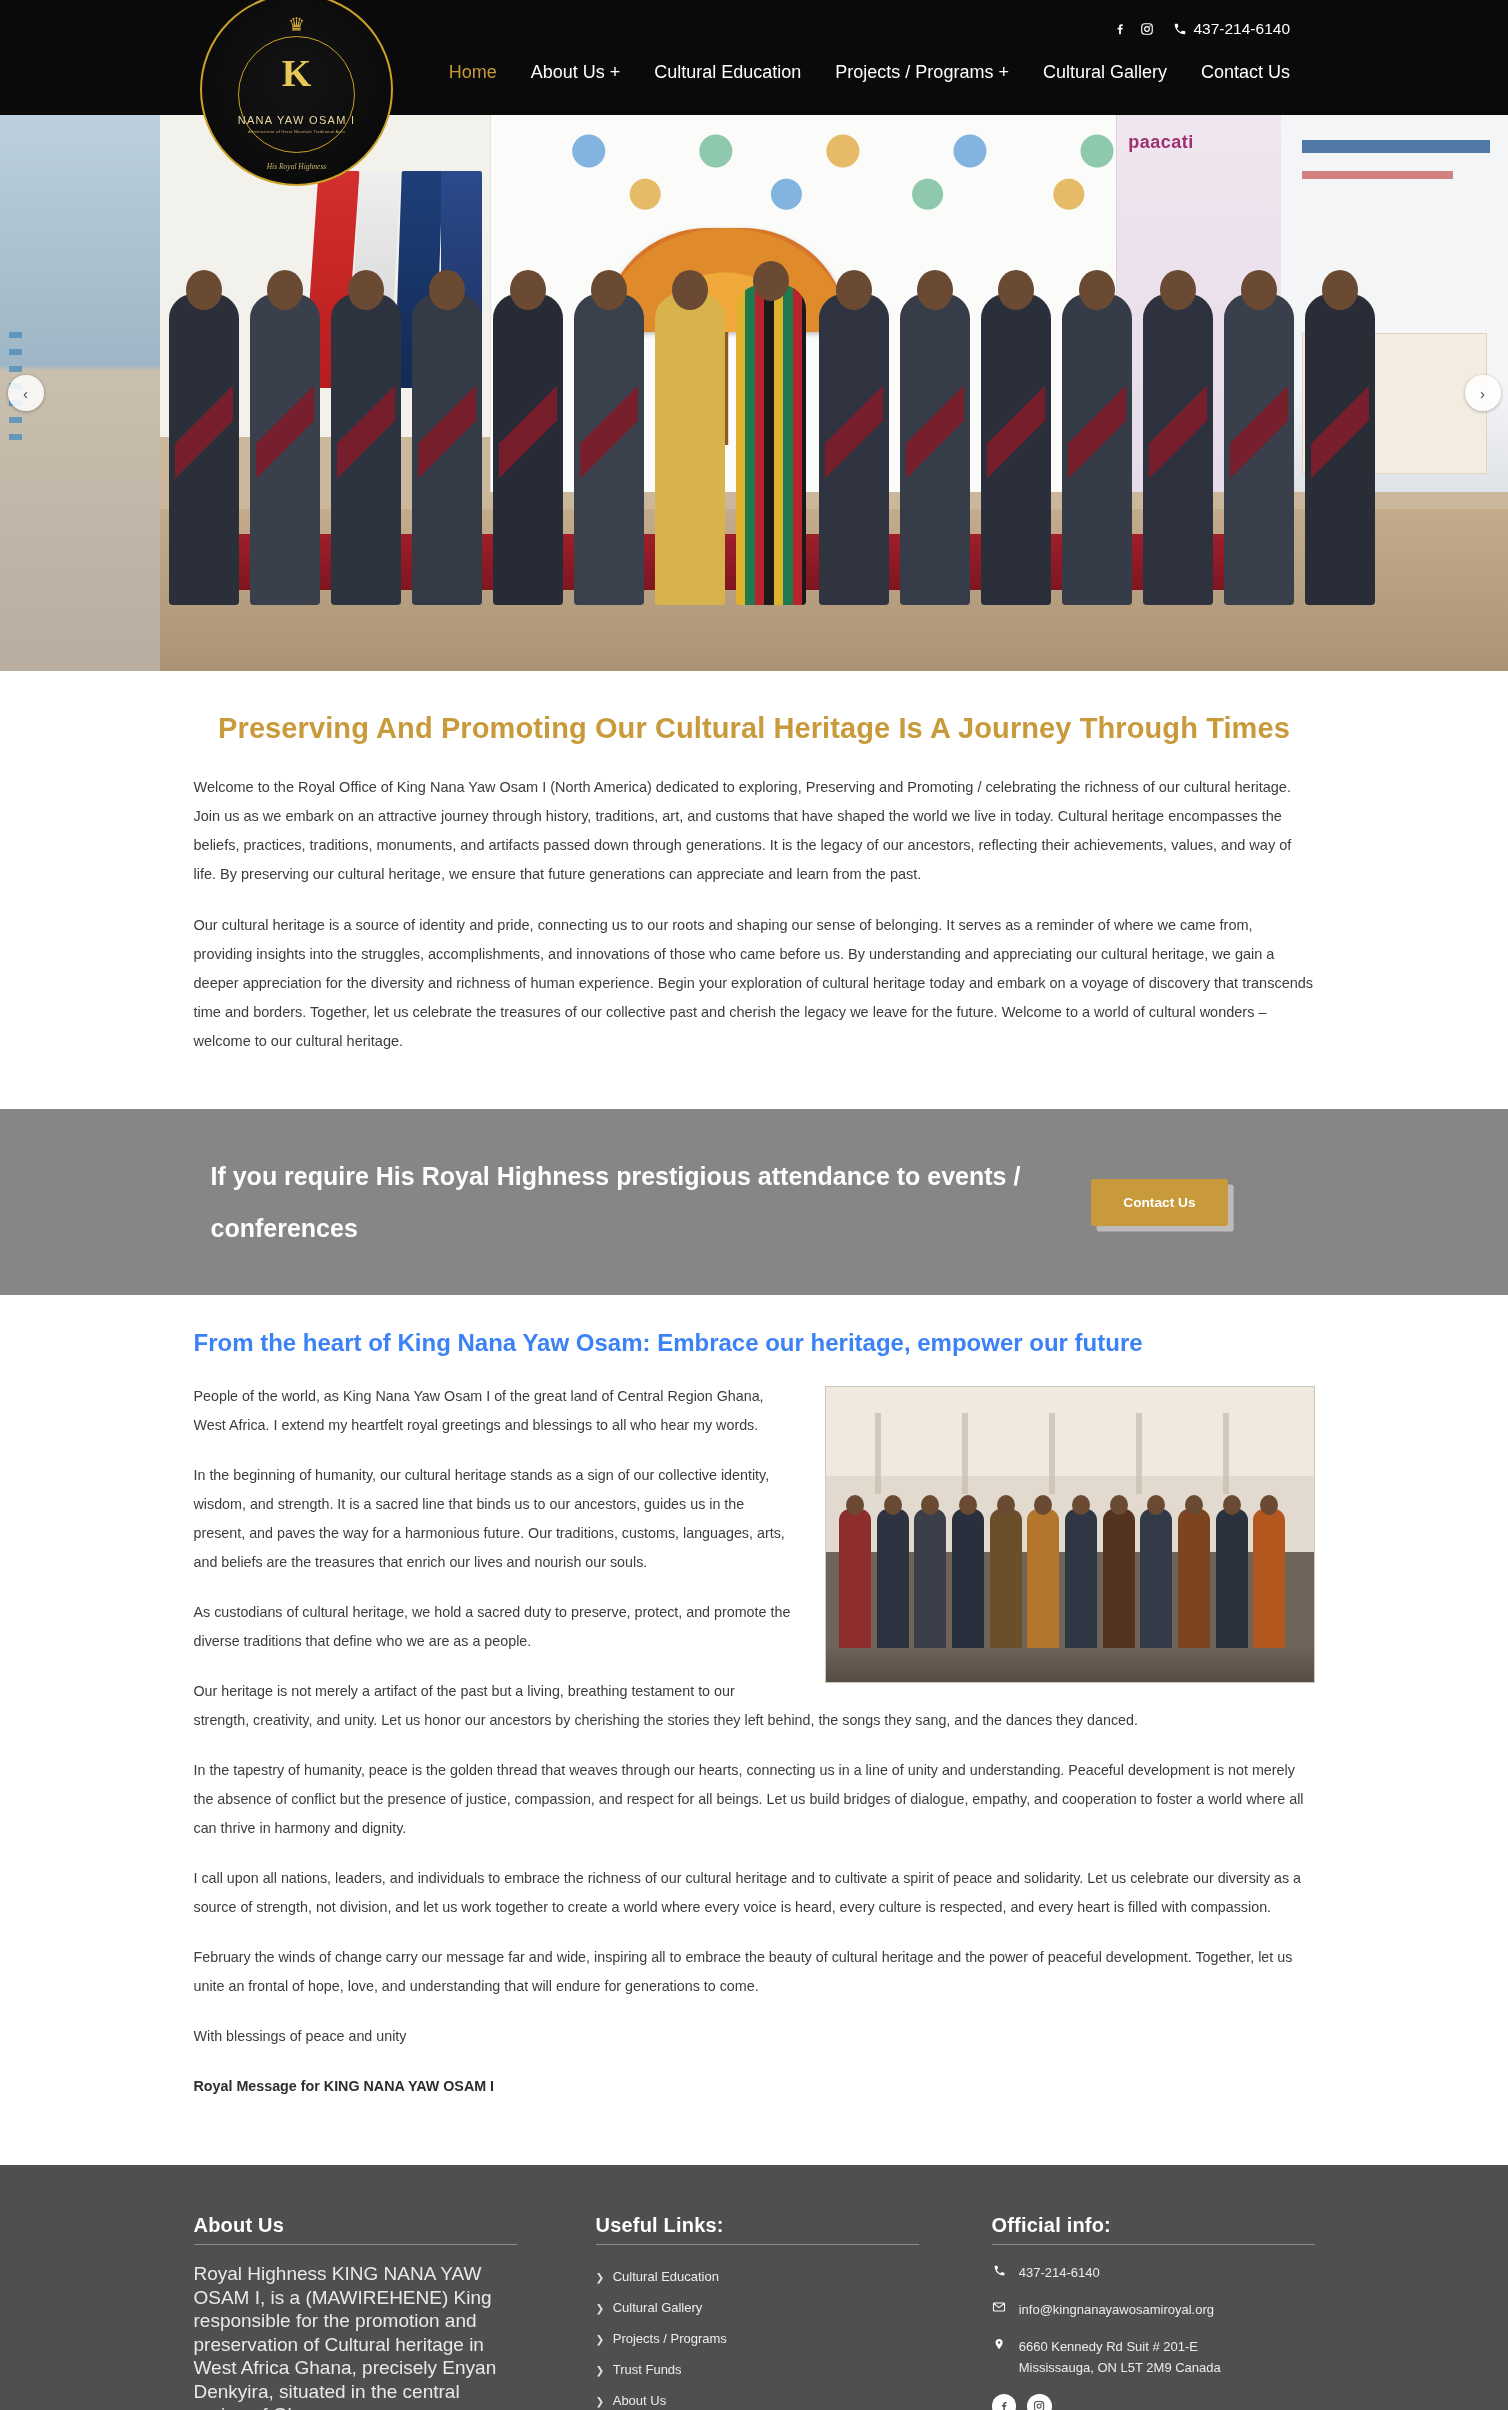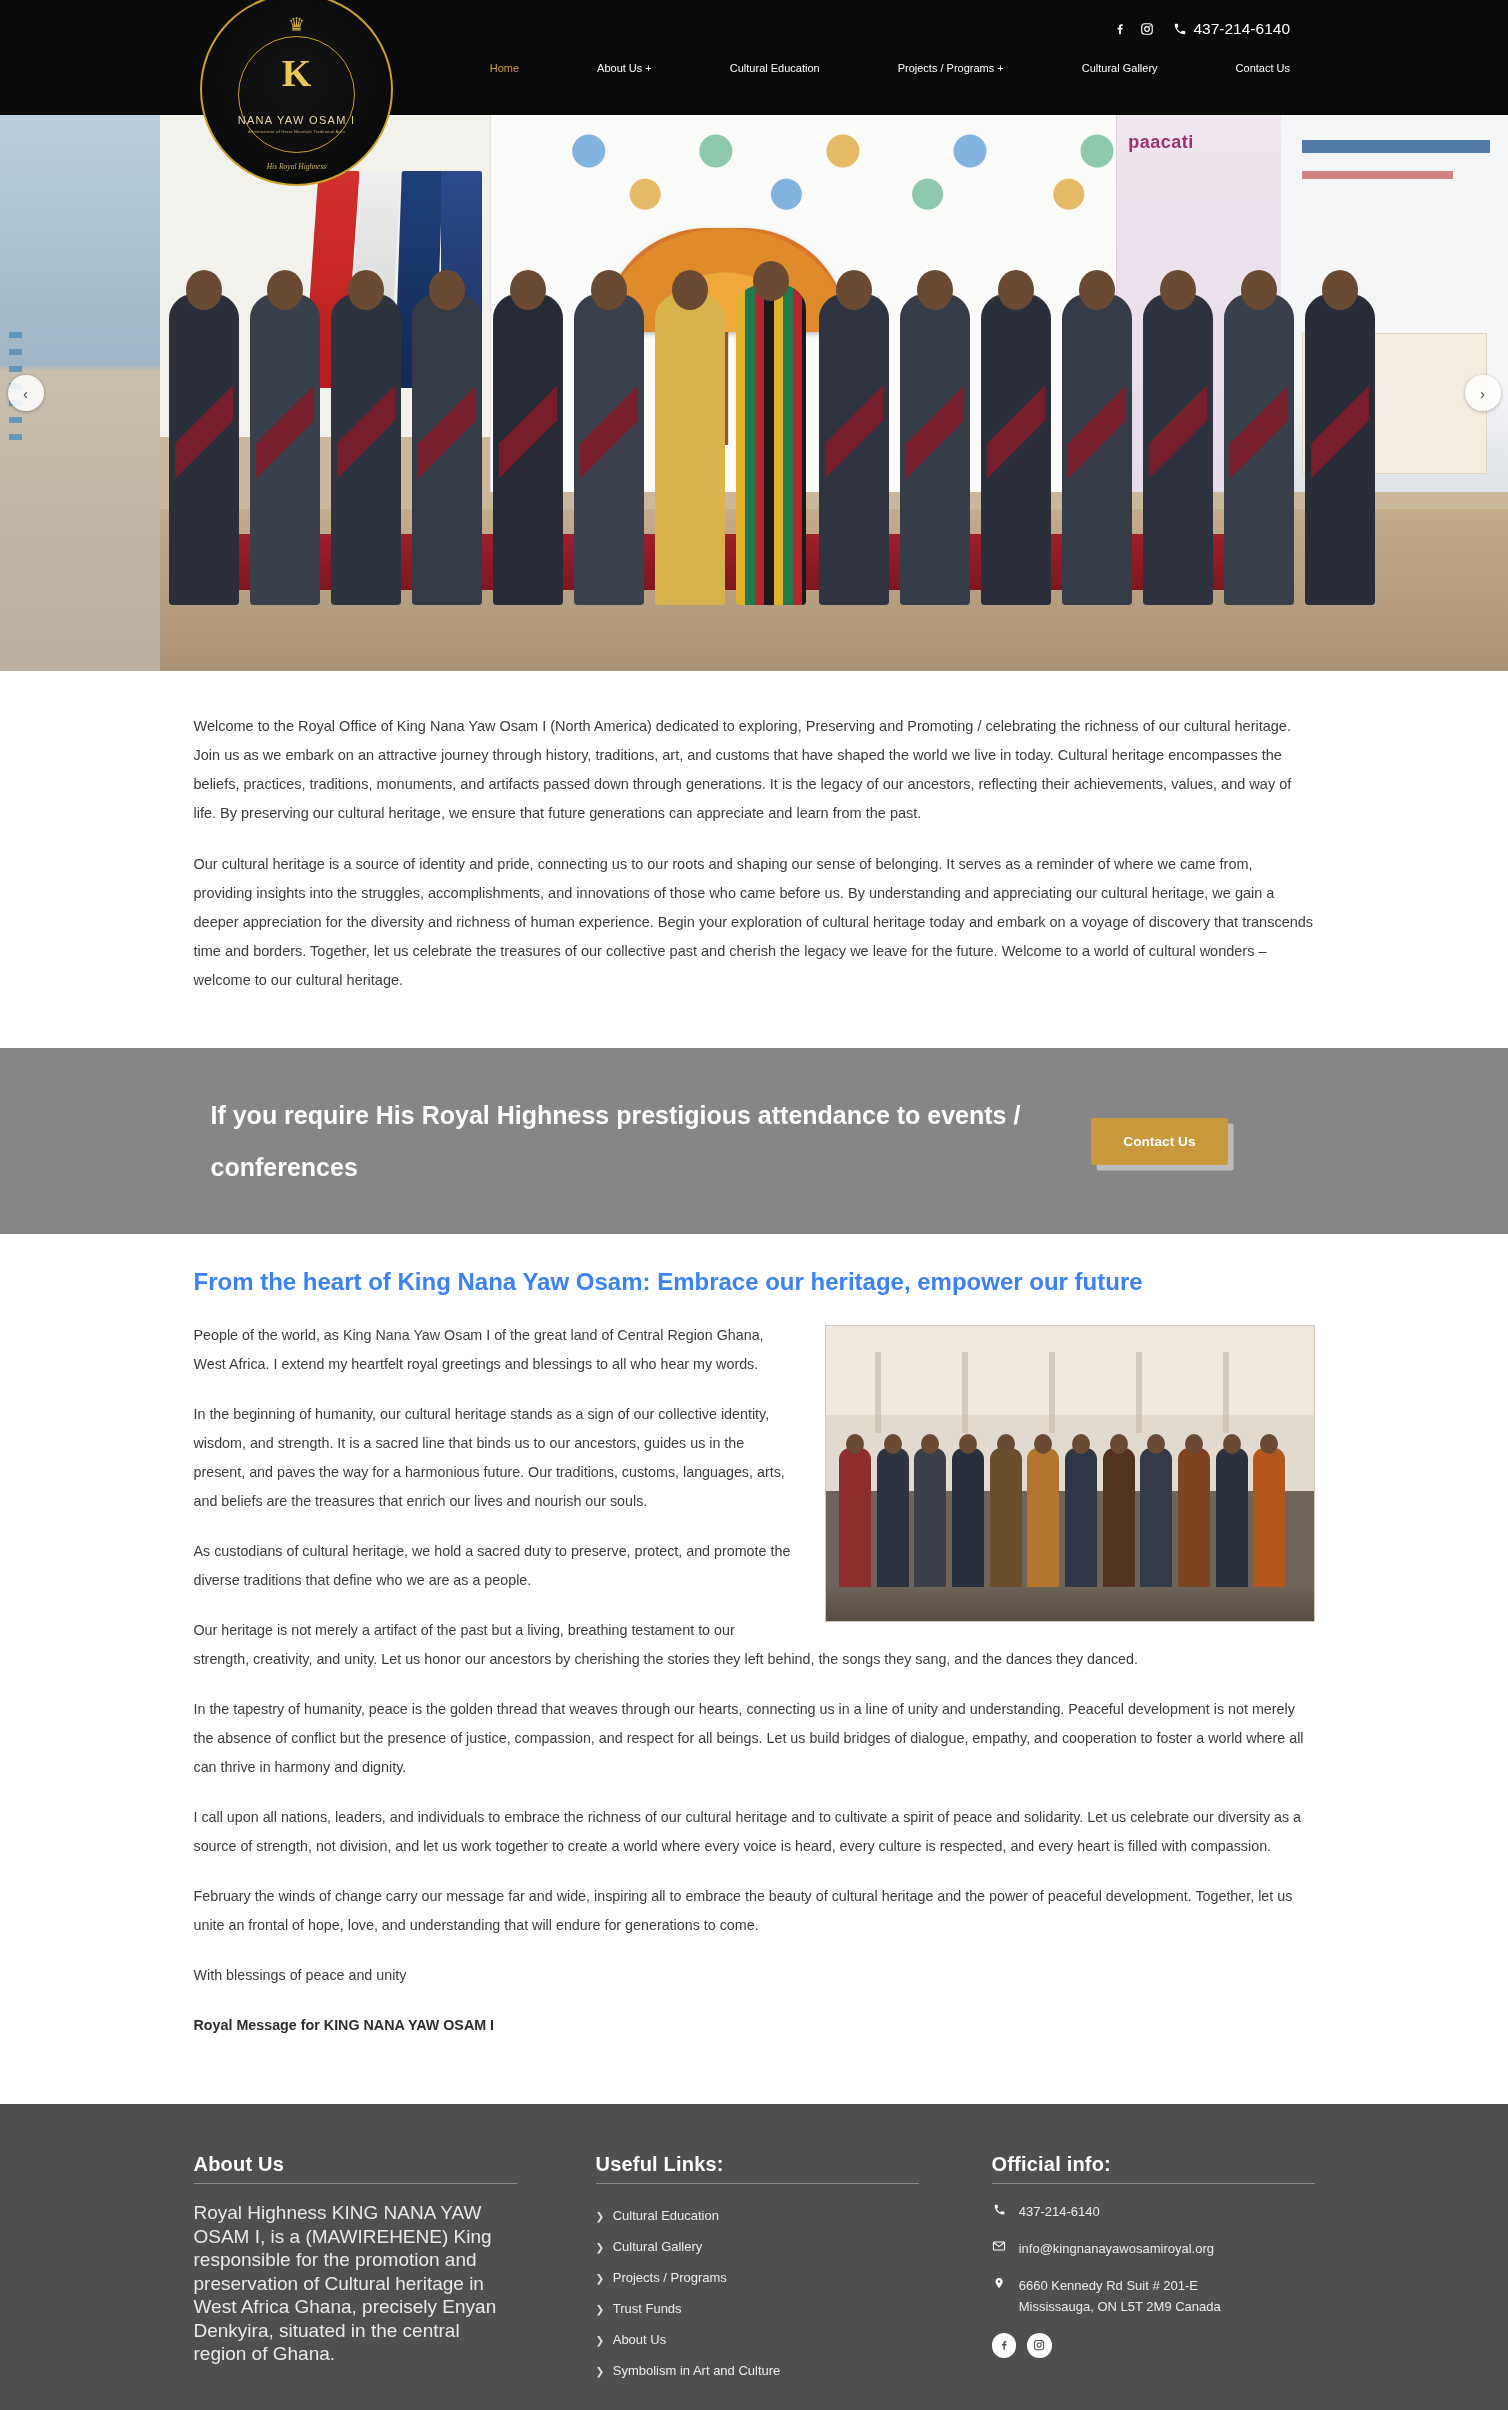--- a/index.html
+++ b/index.html
@@ -107,24 +107,23 @@
     height: 56px;
     display: flex;
     align-items: flex-start;
     justify-content: flex-end;
     padding-right: 218px;
     gap: 34px;
   }
   .nav a {
     color: #ffffff;
     text-decoration: none;
-    font-size: 11px;
+    font-size: 18px;
     white-space: nowrap;
     padding-top: 3.8px;
-    margin-left: 44px;
   }
   .nav a.active { color: #c99a3b; }
 
   
   .hero {
     position: relative;
     width: 100%;
     height: 556px;
     overflow: hidden;
     background: #cdbba6;
@@ -500,20 +499,21 @@
           <div class="sash"></div>
         </div>
     </div>
   </div>
   <div class="hero-arrow left">‹</div>
   <div class="hero-arrow right">›</div>
 </div>
 
 <section class="sec1">
   <div class="wrap">
+    <h1>Preserving And Promoting Our Cultural Heritage Is A Journey Through Times</h1>
     <p>Welcome to the Royal Office of King Nana Yaw Osam I (North America) dedicated to exploring, Preserving and Promoting / celebrating the richness of our cultural heritage. Join us as we embark on an attractive journey through history, traditions, art, and customs that have shaped the world we live in today. Cultural heritage encompasses the beliefs, practices, traditions, monuments, and artifacts passed down through generations. It is the legacy of our ancestors, reflecting their achievements, values, and way of life. By preserving our cultural heritage, we ensure that future generations can appreciate and learn from the past.</p>
     <p>Our cultural heritage is a source of identity and pride, connecting us to our roots and shaping our sense of belonging. It serves as a reminder of where we came from, providing insights into the struggles, accomplishments, and innovations of those who came before us. By understanding and appreciating our cultural heritage, we gain a deeper appreciation for the diversity and richness of human experience. Begin your exploration of cultural heritage today and embark on a voyage of discovery that transcends time and borders. Together, let us celebrate the treasures of our collective past and cherish the legacy we leave for the future. Welcome to a world of cultural wonders – welcome to our cultural heritage.</p>
   </div>
 </section>
 
 <section class="cta">
   <div class="cta-inner">
     <h2>If you require His Royal Highness prestigious attendance to events / conferences</h2>
     <button class="cta-btn">Contact Us</button>
   </div>

